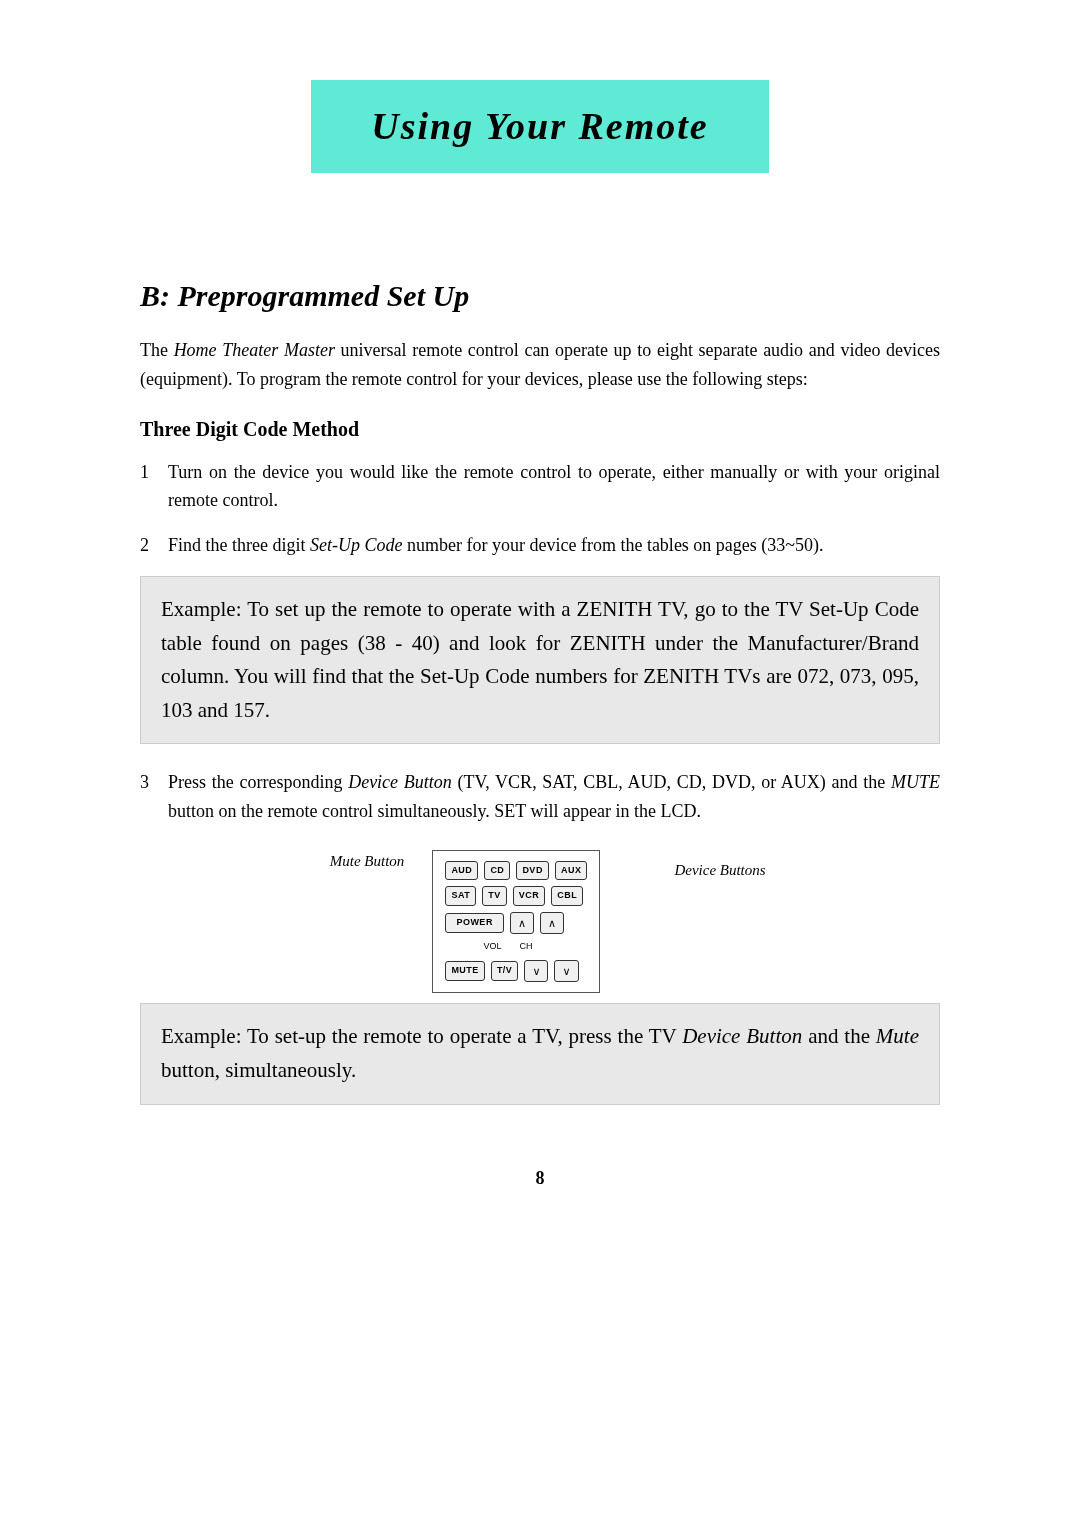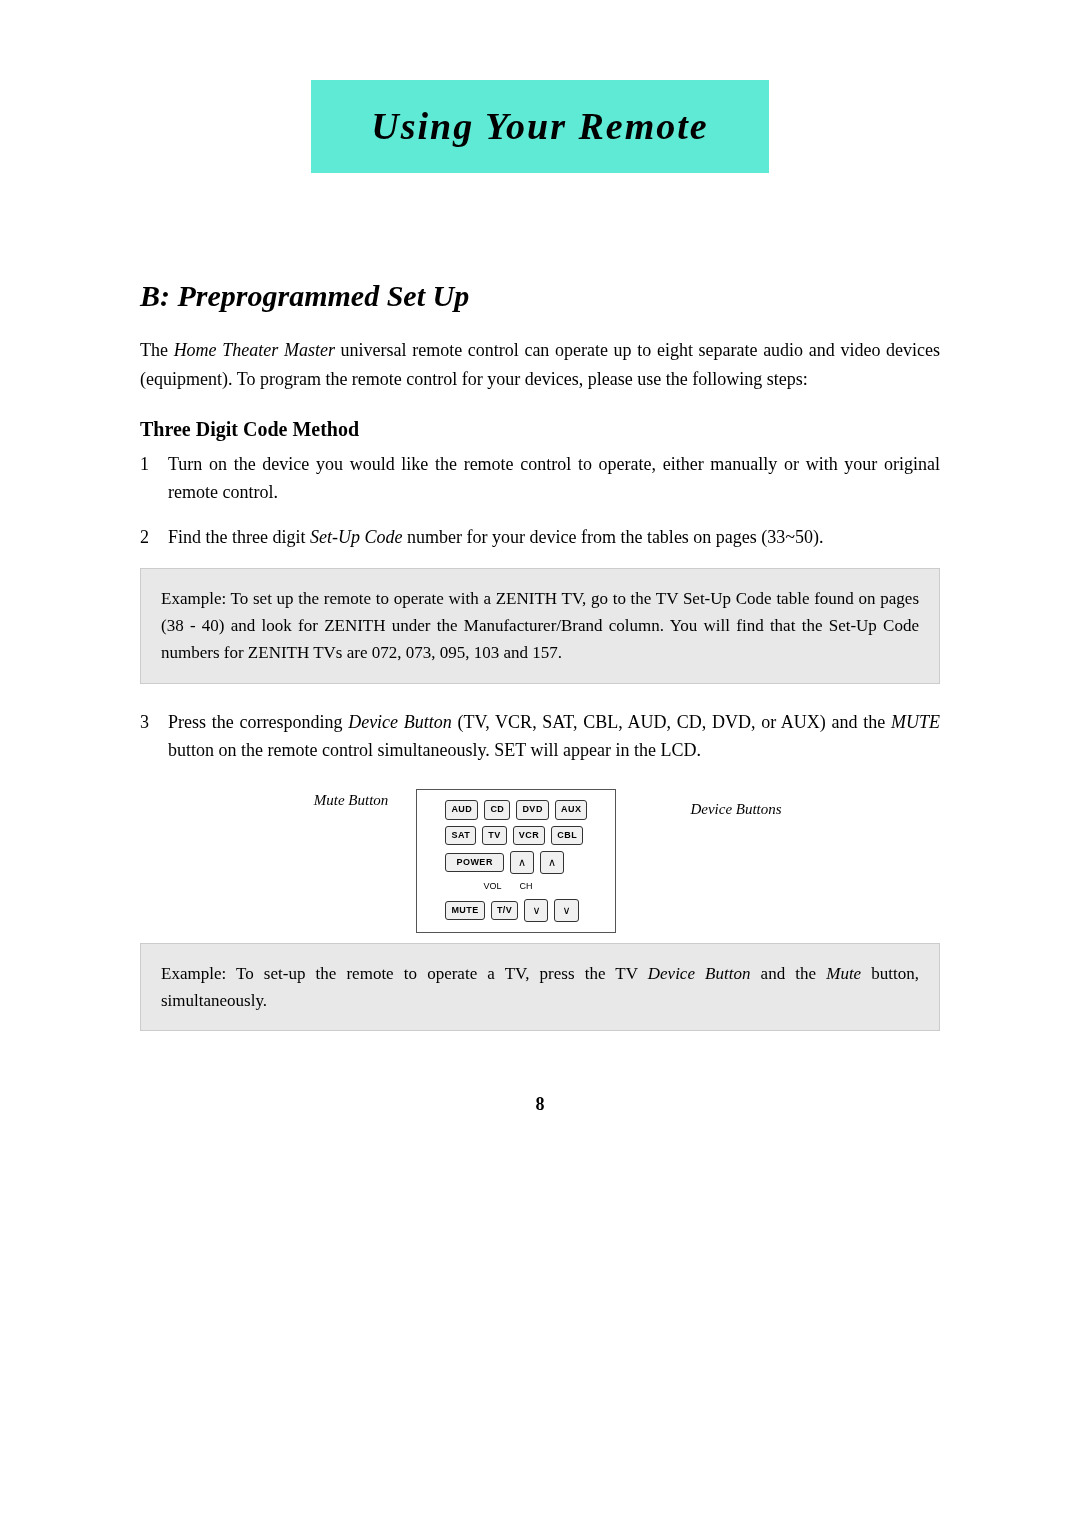--- a/index.html
+++ b/index.html
@@ -45,21 +45,21 @@
     .body-text {
       font-size: 18px;
       line-height: 1.6;
       text-align: justify;
       margin-bottom: 20px;
     }
 
     .subsection-heading {
       font-size: 20px;
       font-weight: bold;
-      margin-bottom: 6px;
+      margin-bottom: 14px;
       margin-top: 10px;
     }
 
     .numbered-item {
       display: flex;
       margin-bottom: 16px;
       align-items: flex-start;
     }
 
     .item-number {
@@ -74,36 +74,36 @@
       line-height: 1.6;
       text-align: justify;
       flex: 1;
     }
 
     .example-box {
       background: #e8e8e8;
       border: 1px solid #cccccc;
       padding: 16px 20px;
       margin: 10px 0 24px 0;
-      font-size: 17px;
+      font-size: 21px;
       line-height: 1.6;
       text-align: justify;
     }
 
     .remote-diagram {
       display: flex;
       align-items: flex-start;
       justify-content: center;
       margin: 24px 0 10px 0;
       gap: 28px;
     }
 
     .remote-panel {
       border: 1px solid #555;
-      padding: 10px 28px;
+      padding: 10px 12px;
       display: flex;
       flex-direction: column;
       gap: 6px;
       background: #fff;
     }
 
     .remote-row {
       display: flex;
       gap: 6px;
       align-items: center;

